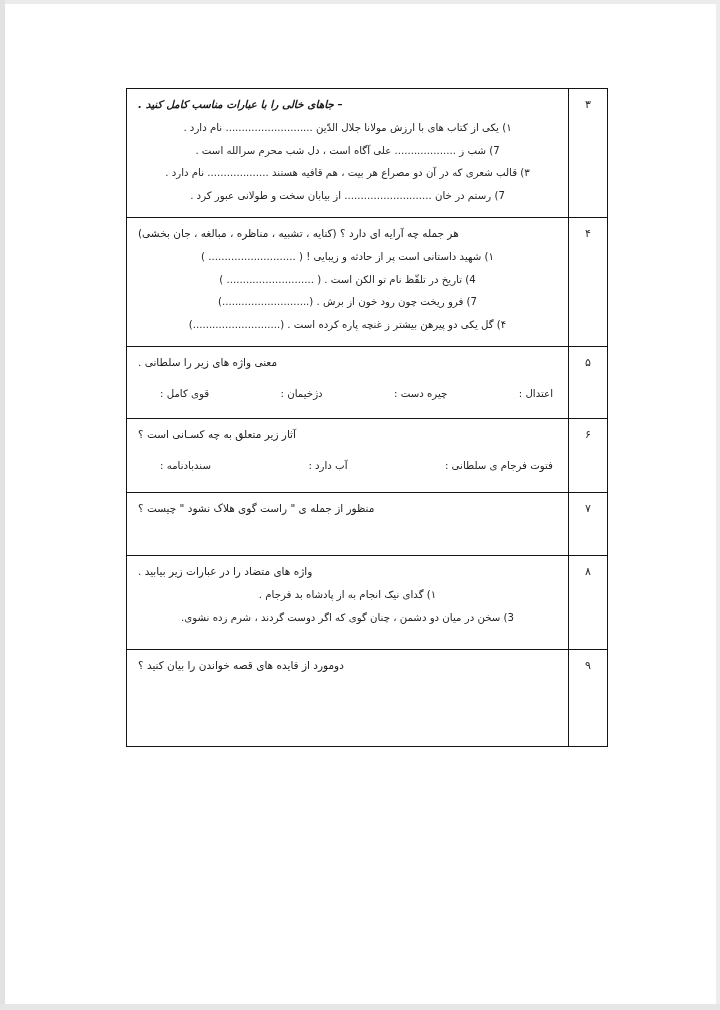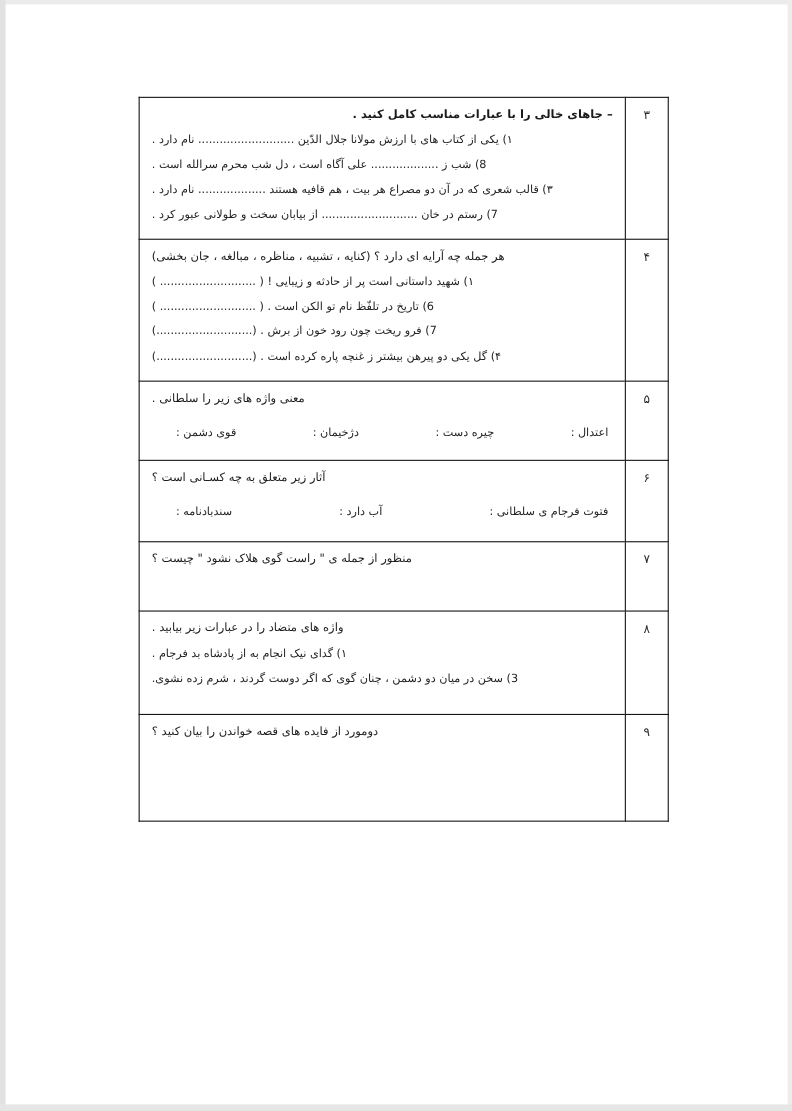--- a/index.html
+++ b/index.html
@@ -79,28 +79,29 @@
     color: #1b1b1b;
     text-align: left;
     line-height: 1.5;
     margin: 0 0 2px 0;
     white-space: nowrap;
   }
   .q-head.bold {
     font-weight: bold;
   }
   .q-head.centered {
-    text-align: right;
+    text-align: left;
+    font-style: italic;
   }
   .sub-item {
     font-size: 10.2px;
     color: #242424;
     line-height: 1.55;
     margin: 7px 0 0 0;
-    text-align: left;
+    text-align: center;
     direction: rtl;
     white-space: nowrap;
   }
 
   
   .terms-row {
     display: flex;
     flex-direction: row;
     justify-content: space-between;
     align-items: flex-start;
@@ -133,48 +134,48 @@
   <div class="scan-edge-bottom"></div>
 
   <table class="exam-table">
     <tbody>
 
       <tr>
         <td class="num-cell">۳</td>
         <td class="body-cell">
           <p class="q-head bold centered">– جاهای خالی را با عبارات مناسب کامل کنید .</p>
           <p class="sub-item">۱) یکی از کتاب های با ارزش مولانا جلال الدّین ........................... نام دارد .</p>
-          <p class="sub-item">8) شب ز ................... علی آگاه است ، دل شب محرم سرالله است .</p>
+          <p class="sub-item">7) شب ز ................... علی آگاه است ، دل شب محرم سرالله است .</p>
           <p class="sub-item">۳) قالب شعری که در آن دو مصراع هر بیت ، هم قافیه هستند ................... نام دارد .</p>
           <p class="sub-item">7) رستم در خان  ........................... از بیابان سخت و طولانی عبور کرد .</p>
           <div class="filler-3"></div>
         </td>
       </tr>
 
       <tr>
         <td class="num-cell">۴</td>
         <td class="body-cell">
           <p class="q-head">هر جمله چه آرایه ای دارد ؟ (کنایه ، تشبیه ، مناظره ، مبالغه ، جان بخشی)</p>
           <p class="sub-item">۱) شهید داستانی است پر از حادثه و زیبایی ! ( ........................... )</p>
-          <p class="sub-item">6) تاریخ در تلفّظ نام تو الکن است . ( ........................... )</p>
+          <p class="sub-item">4) تاریخ در تلفّظ نام تو الکن است . ( ........................... )</p>
           <p class="sub-item">7) فرو ریخت چون رود خون از برش . (...........................)</p>
           <p class="sub-item">۴) گل یکی دو پیرهن بیشتر ز غنچه پاره کرده است . (...........................)</p>
           <div class="filler-4"></div>
         </td>
       </tr>
 
       <tr>
         <td class="num-cell">۵</td>
         <td class="body-cell">
           <p class="q-head">معنی واژه های زیر را سلطانی .</p>
           <div class="terms-row">
             <span class="term">اعتدال :</span>
             <span class="term">چیره دست :</span>
             <span class="term">دژخیمان :</span>
-            <span class="term">قوی دشمن :</span>
+            <span class="term">قوی کامل :</span>
           </div>
           <div class="filler-5"></div>
         </td>
       </tr>
 
       <tr>
         <td class="num-cell">۶</td>
         <td class="body-cell">
           <p class="q-head">آثار زیر متعلق به چه کسـانی است ؟</p>
           <div class="terms-row">

